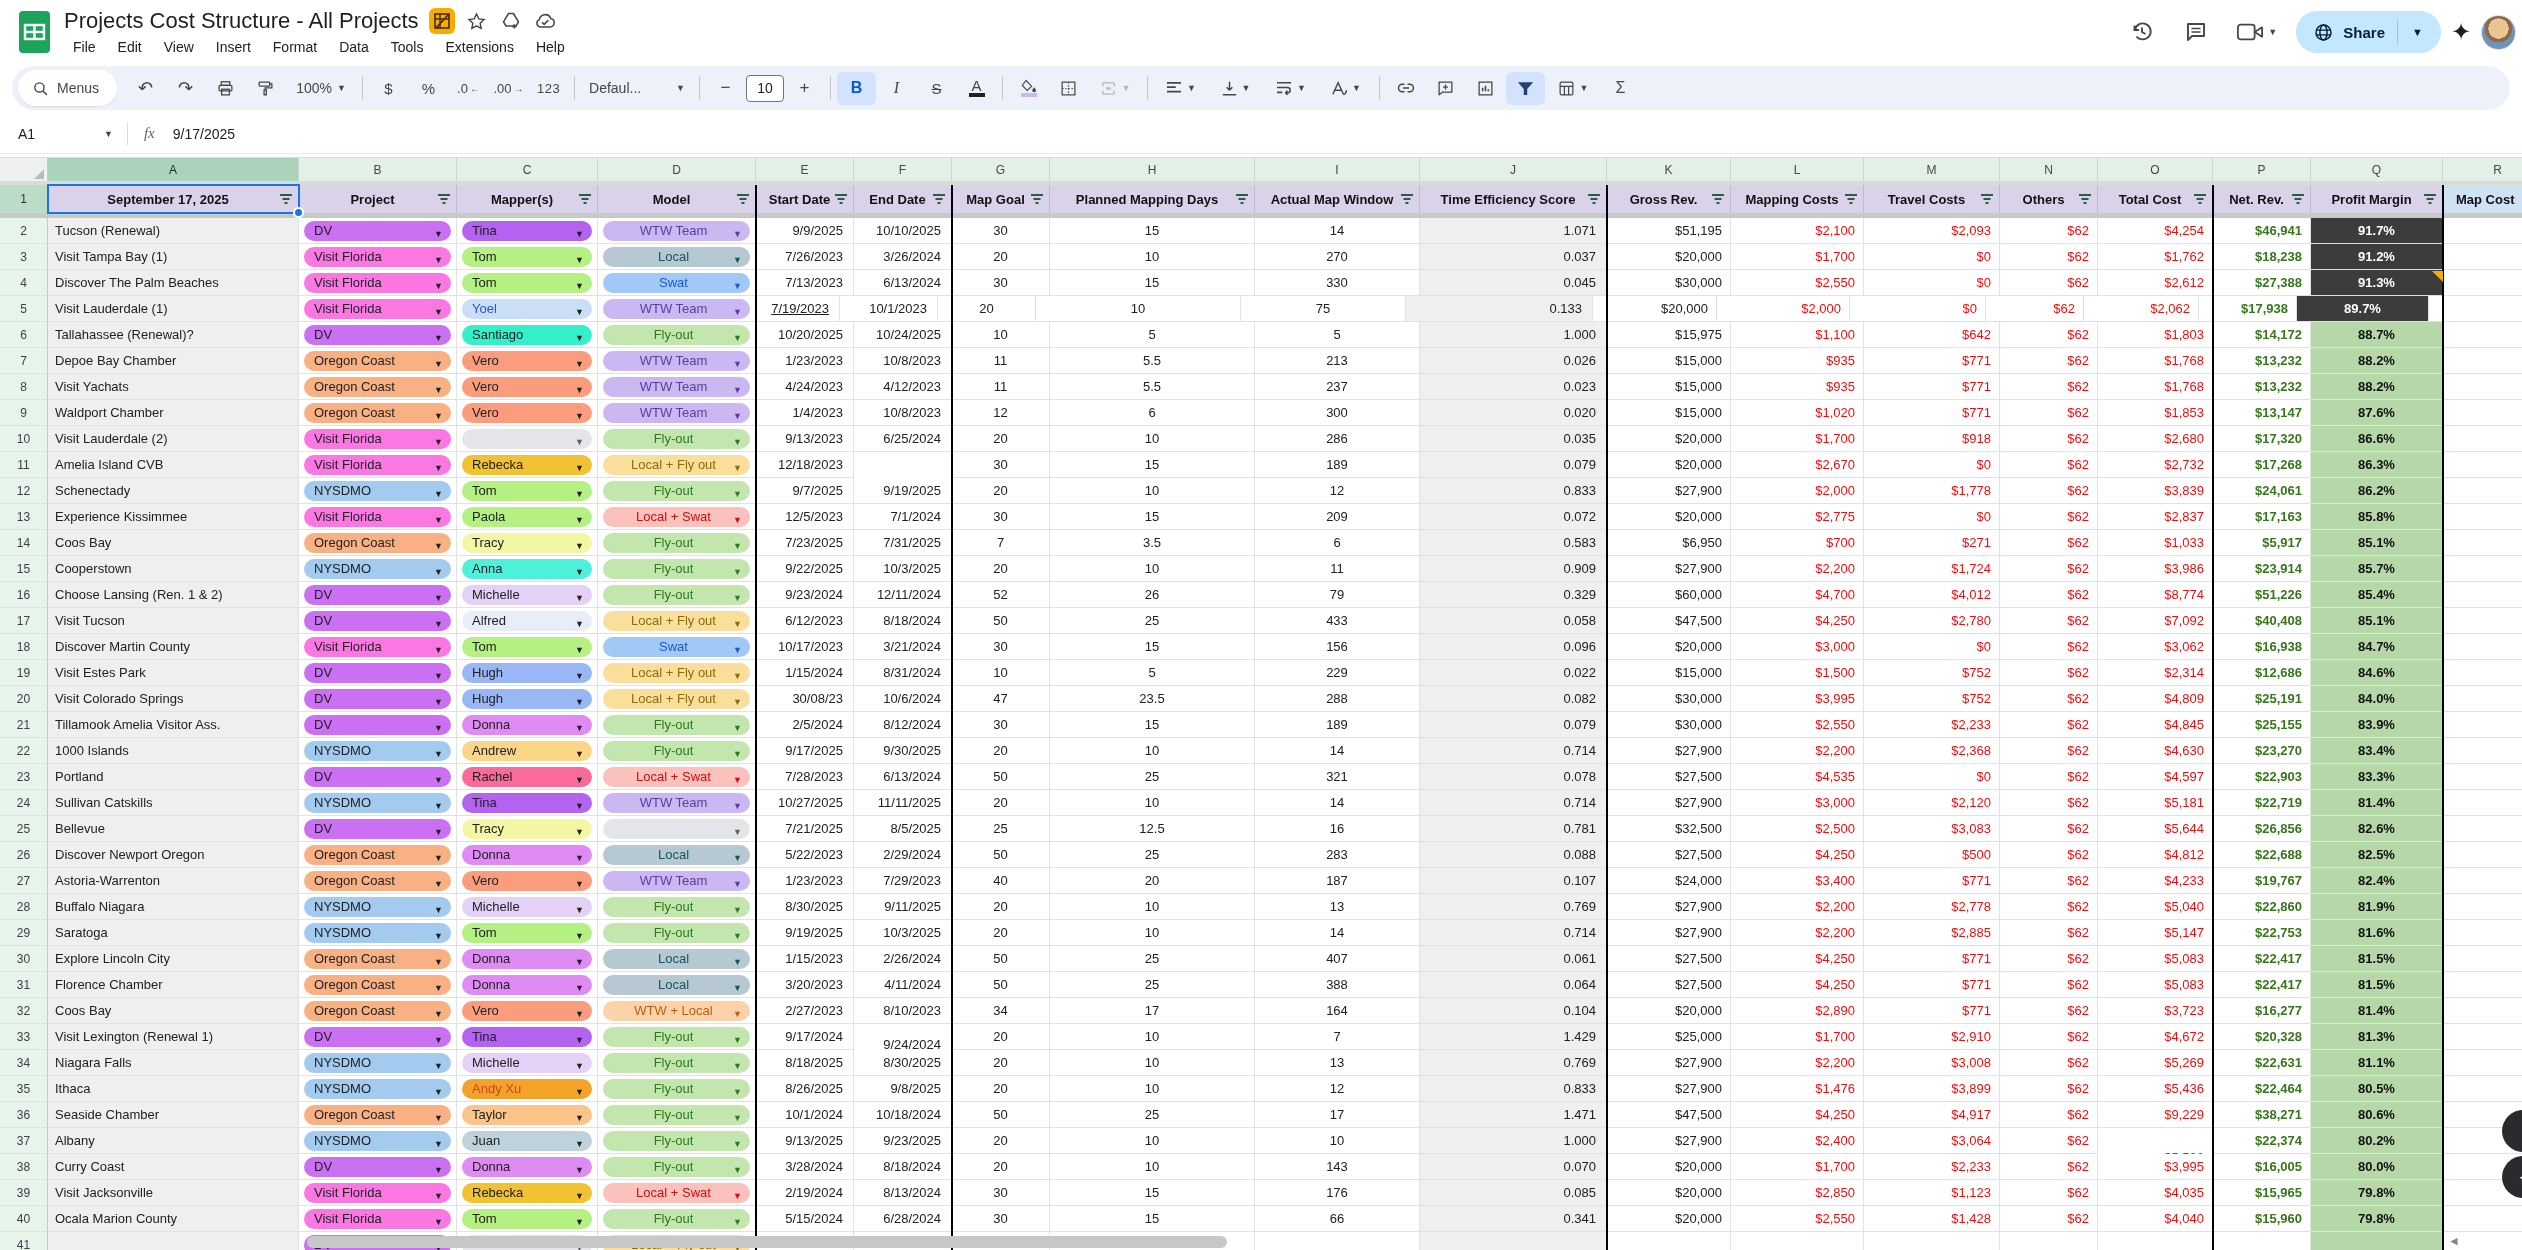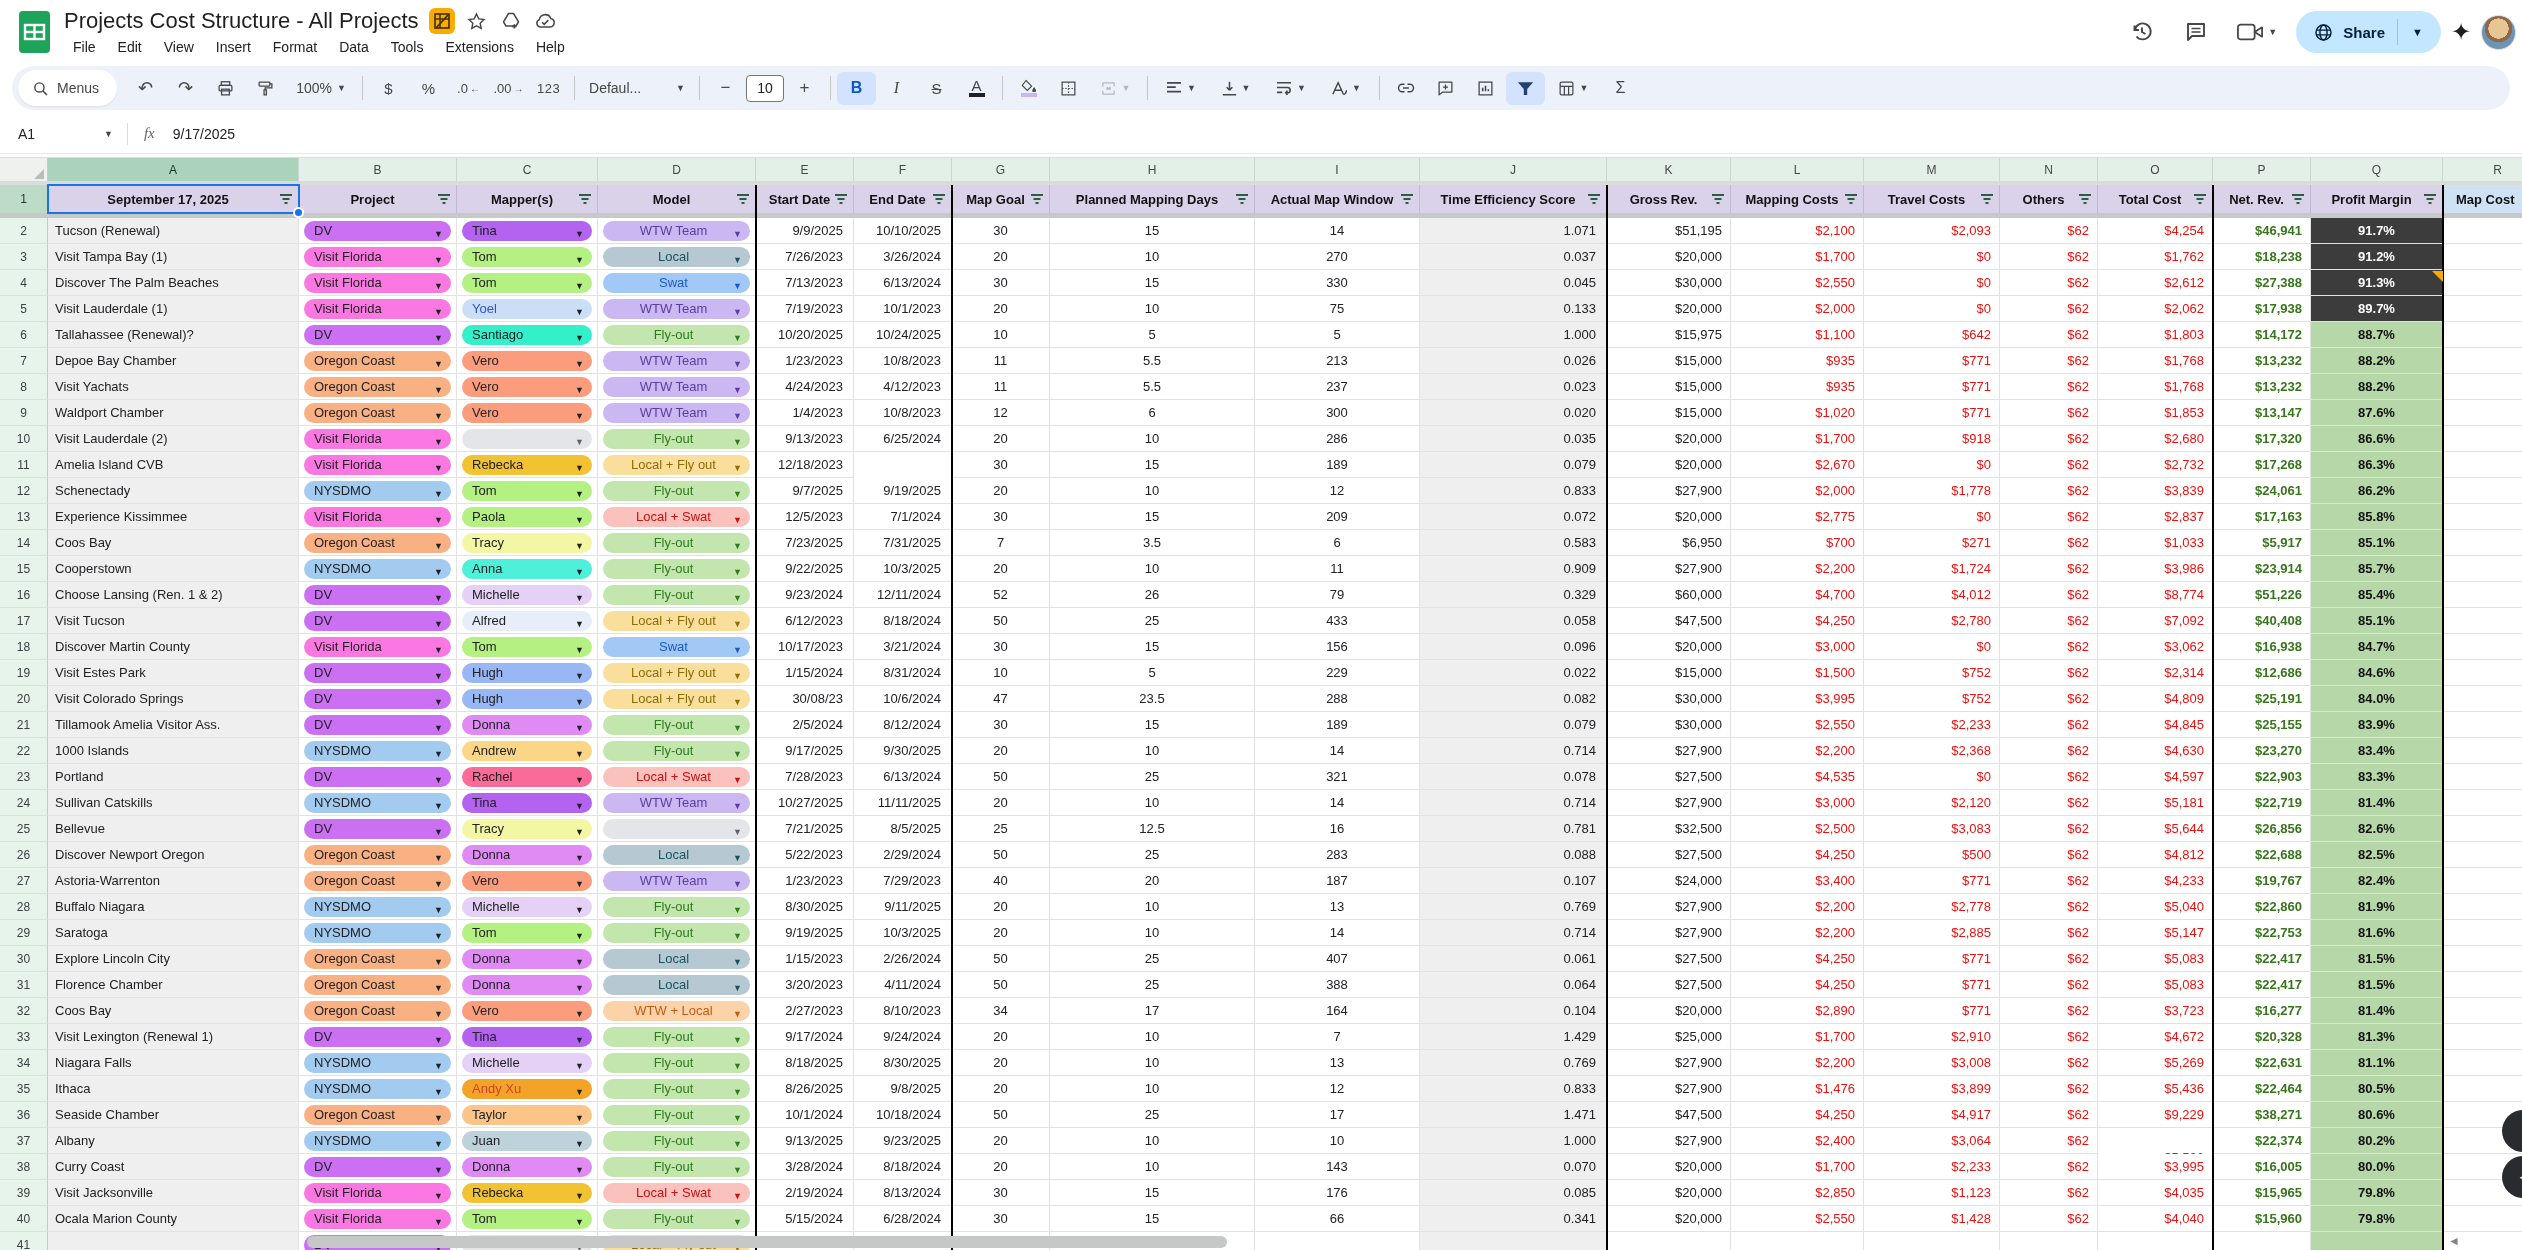--- a/index.html
+++ b/index.html
@@ -677,21 +677,21 @@
           <span>Yoel</span>
           <span class="arr" style="color: rgb(32, 33, 36);">▼</span>
         </div>
       </div>
       <div class="cell chip-cell" style="width: 158px;">
         <div class="chip centered" style="background: rgb(203, 183, 242); color: rgb(91, 61, 158);">
           <span>WTW Team</span>
           <span class="arr" style="color: rgb(91, 61, 158);">▼</span>
         </div>
       </div>
-      <div class="cell c-date" style="width: 98px;">7/19/2023</div>
+      <div class="cell c-date" style="width: 84px; text-decoration: underline;">7/19/2023</div>
       <div class="cell c-date" style="width: 98px;">10/1/2023</div>
       <div class="cell c-mid" style="width: 98px;">20</div>
       <div class="cell c-mid" style="width: 205px;">10</div>
       <div class="cell c-mid" style="width: 165px;">75</div>
       <div class="cell c-j" style="width: 187px;">0.133</div>
       <div class="cell c-money" style="width: 124px;">$20,000</div>
       <div class="cell c-money c-red" style="color: rgb(232, 17, 17); width: 133px;">$2,000</div>
       <div class="cell c-money c-red" style="color: rgb(232, 17, 17); width: 136px;">$0</div>
       <div class="cell c-money c-red" style="color: rgb(232, 17, 17); width: 98px;">$62</div>
       <div class="cell c-money c-red" style="color: rgb(232, 17, 17); width: 115px;">$2,062</div>
@@ -1686,21 +1686,21 @@
           <span class="arr" style="color: rgb(32, 33, 36);">▼</span>
         </div>
       </div>
       <div class="cell chip-cell" style="width: 158px;">
         <div class="chip centered" style="background: rgb(195, 230, 175); color: rgb(47, 122, 30);">
           <span>Fly-out</span>
           <span class="arr" style="color: rgb(47, 122, 30);">▼</span>
         </div>
       </div>
       <div class="cell c-date" style="width: 98px;">9/17/2024</div>
-      <div class="cell c-date" style="width: 98px;">9/24/2024</div>
+      <div class="cell c-date" style="width: 98px; margin-top: 8px;">9/24/2024</div>
       <div class="cell c-mid" style="width: 98px;">20</div>
       <div class="cell c-mid" style="width: 205px;">10</div>
       <div class="cell c-mid" style="width: 165px;">7</div>
       <div class="cell c-j" style="width: 187px;">1.429</div>
       <div class="cell c-money" style="width: 124px;">$25,000</div>
       <div class="cell c-money c-red" style="color: rgb(232, 17, 17); width: 133px;">$1,700</div>
       <div class="cell c-money c-red" style="color: rgb(232, 17, 17); width: 136px;">$2,910</div>
       <div class="cell c-money c-red" style="color: rgb(232, 17, 17); width: 98px;">$62</div>
       <div class="cell c-money c-red" style="color: rgb(232, 17, 17); width: 115px;">$4,672</div>
       <div class="cell c-money c-net" style="color: rgb(56, 118, 29); width: 98px;">$20,328</div>

